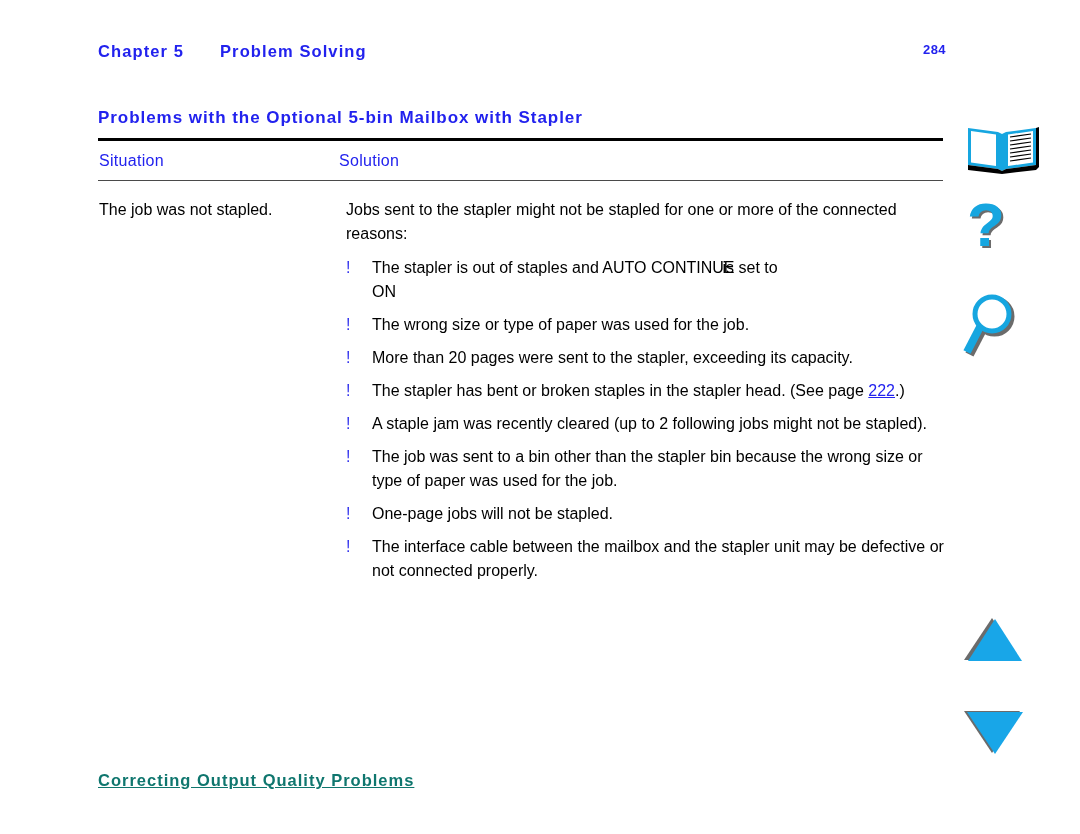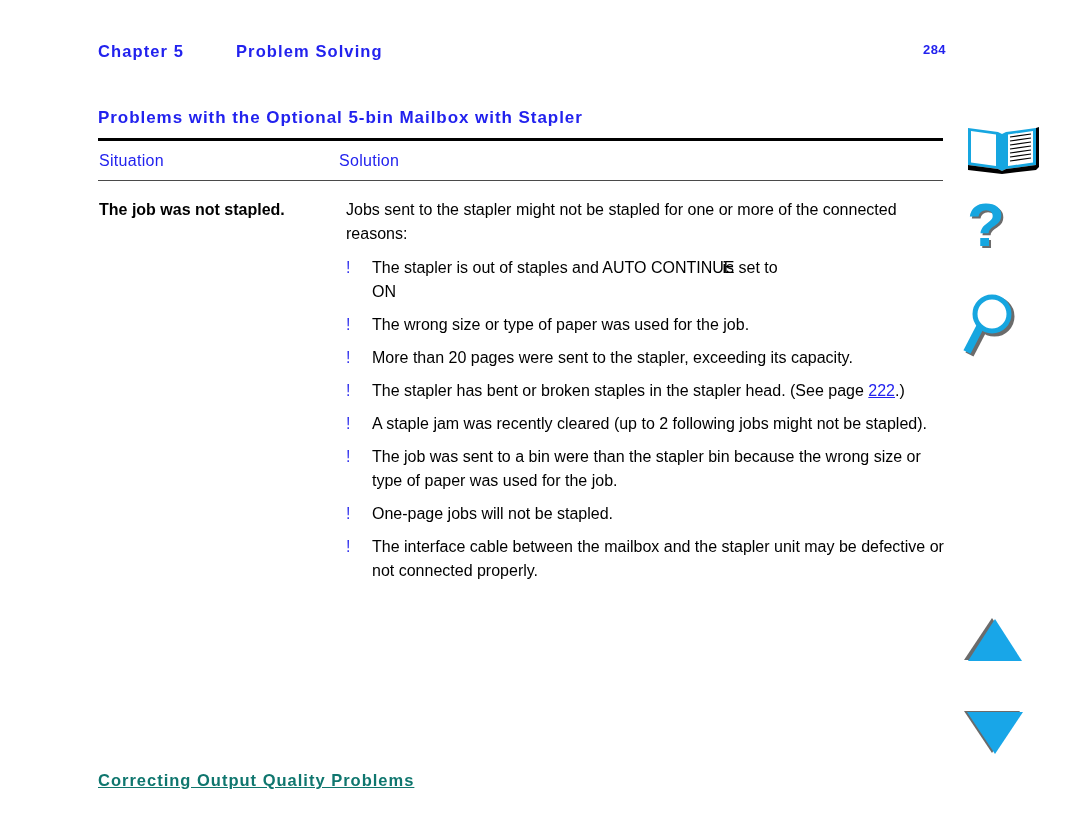--- a/index.html
+++ b/index.html
@@ -41,21 +41,20 @@
   }
   .chapter-title {
     position: absolute;
     left: 122px;
     top: 0;
     font-size: 16.5px;
     font-weight: bold;
     color: #2222ee;
     letter-spacing: 1.1px;
     white-space: nowrap;
-    margin-left: 16px;
   }
   .page-number {
     position: absolute;
     right: 32px;
     top: 0;
     font-size: 13px;
     font-weight: bold;
     color: #2222ee;
     letter-spacing: 0.4px;
   }
@@ -104,21 +103,20 @@
 
   
   .situation-cell {
     position: absolute;
     left: 99px;
     top: 198px;
     width: 235px;
     font-size: 16px;
     line-height: 24px;
     color: #000000;
-    font-weight: bold;
   }
 
   .solution-cell {
     position: absolute;
     left: 346px;
     top: 198px;
     width: 600px;
     font-size: 16px;
     line-height: 24px;
     color: #000000;
@@ -240,21 +238,21 @@
         <span class="bullet-text"><span>The stapler has bent or broken staples in the stapler head. (See page </span><a class="pagelink" href="#">222</a><span>.)</span></span>
       </li>
 
       <li class="bullet-item">
         <span class="bullet-marker">!</span>
         <span class="bullet-text">A staple jam was recently cleared (up to 2 following jobs might not be stapled).</span>
       </li>
 
       <li class="bullet-item">
         <span class="bullet-marker">!</span>
-        <span class="bullet-text">The job was sent to a bin were than the stapler bin because the wrong size or type of paper was used for the job.</span>
+        <span class="bullet-text">The job was sent to a bin other than the stapler bin because the wrong size or type of paper was used for the job.</span>
       </li>
 
       <li class="bullet-item">
         <span class="bullet-marker">!</span>
         <span class="bullet-text">One-page jobs will not be stapled.</span>
       </li>
 
       <li class="bullet-item">
         <span class="bullet-marker">!</span>
         <span class="bullet-text">The interface cable between the mailbox and the stapler unit may be defective or not connected properly.</span>

